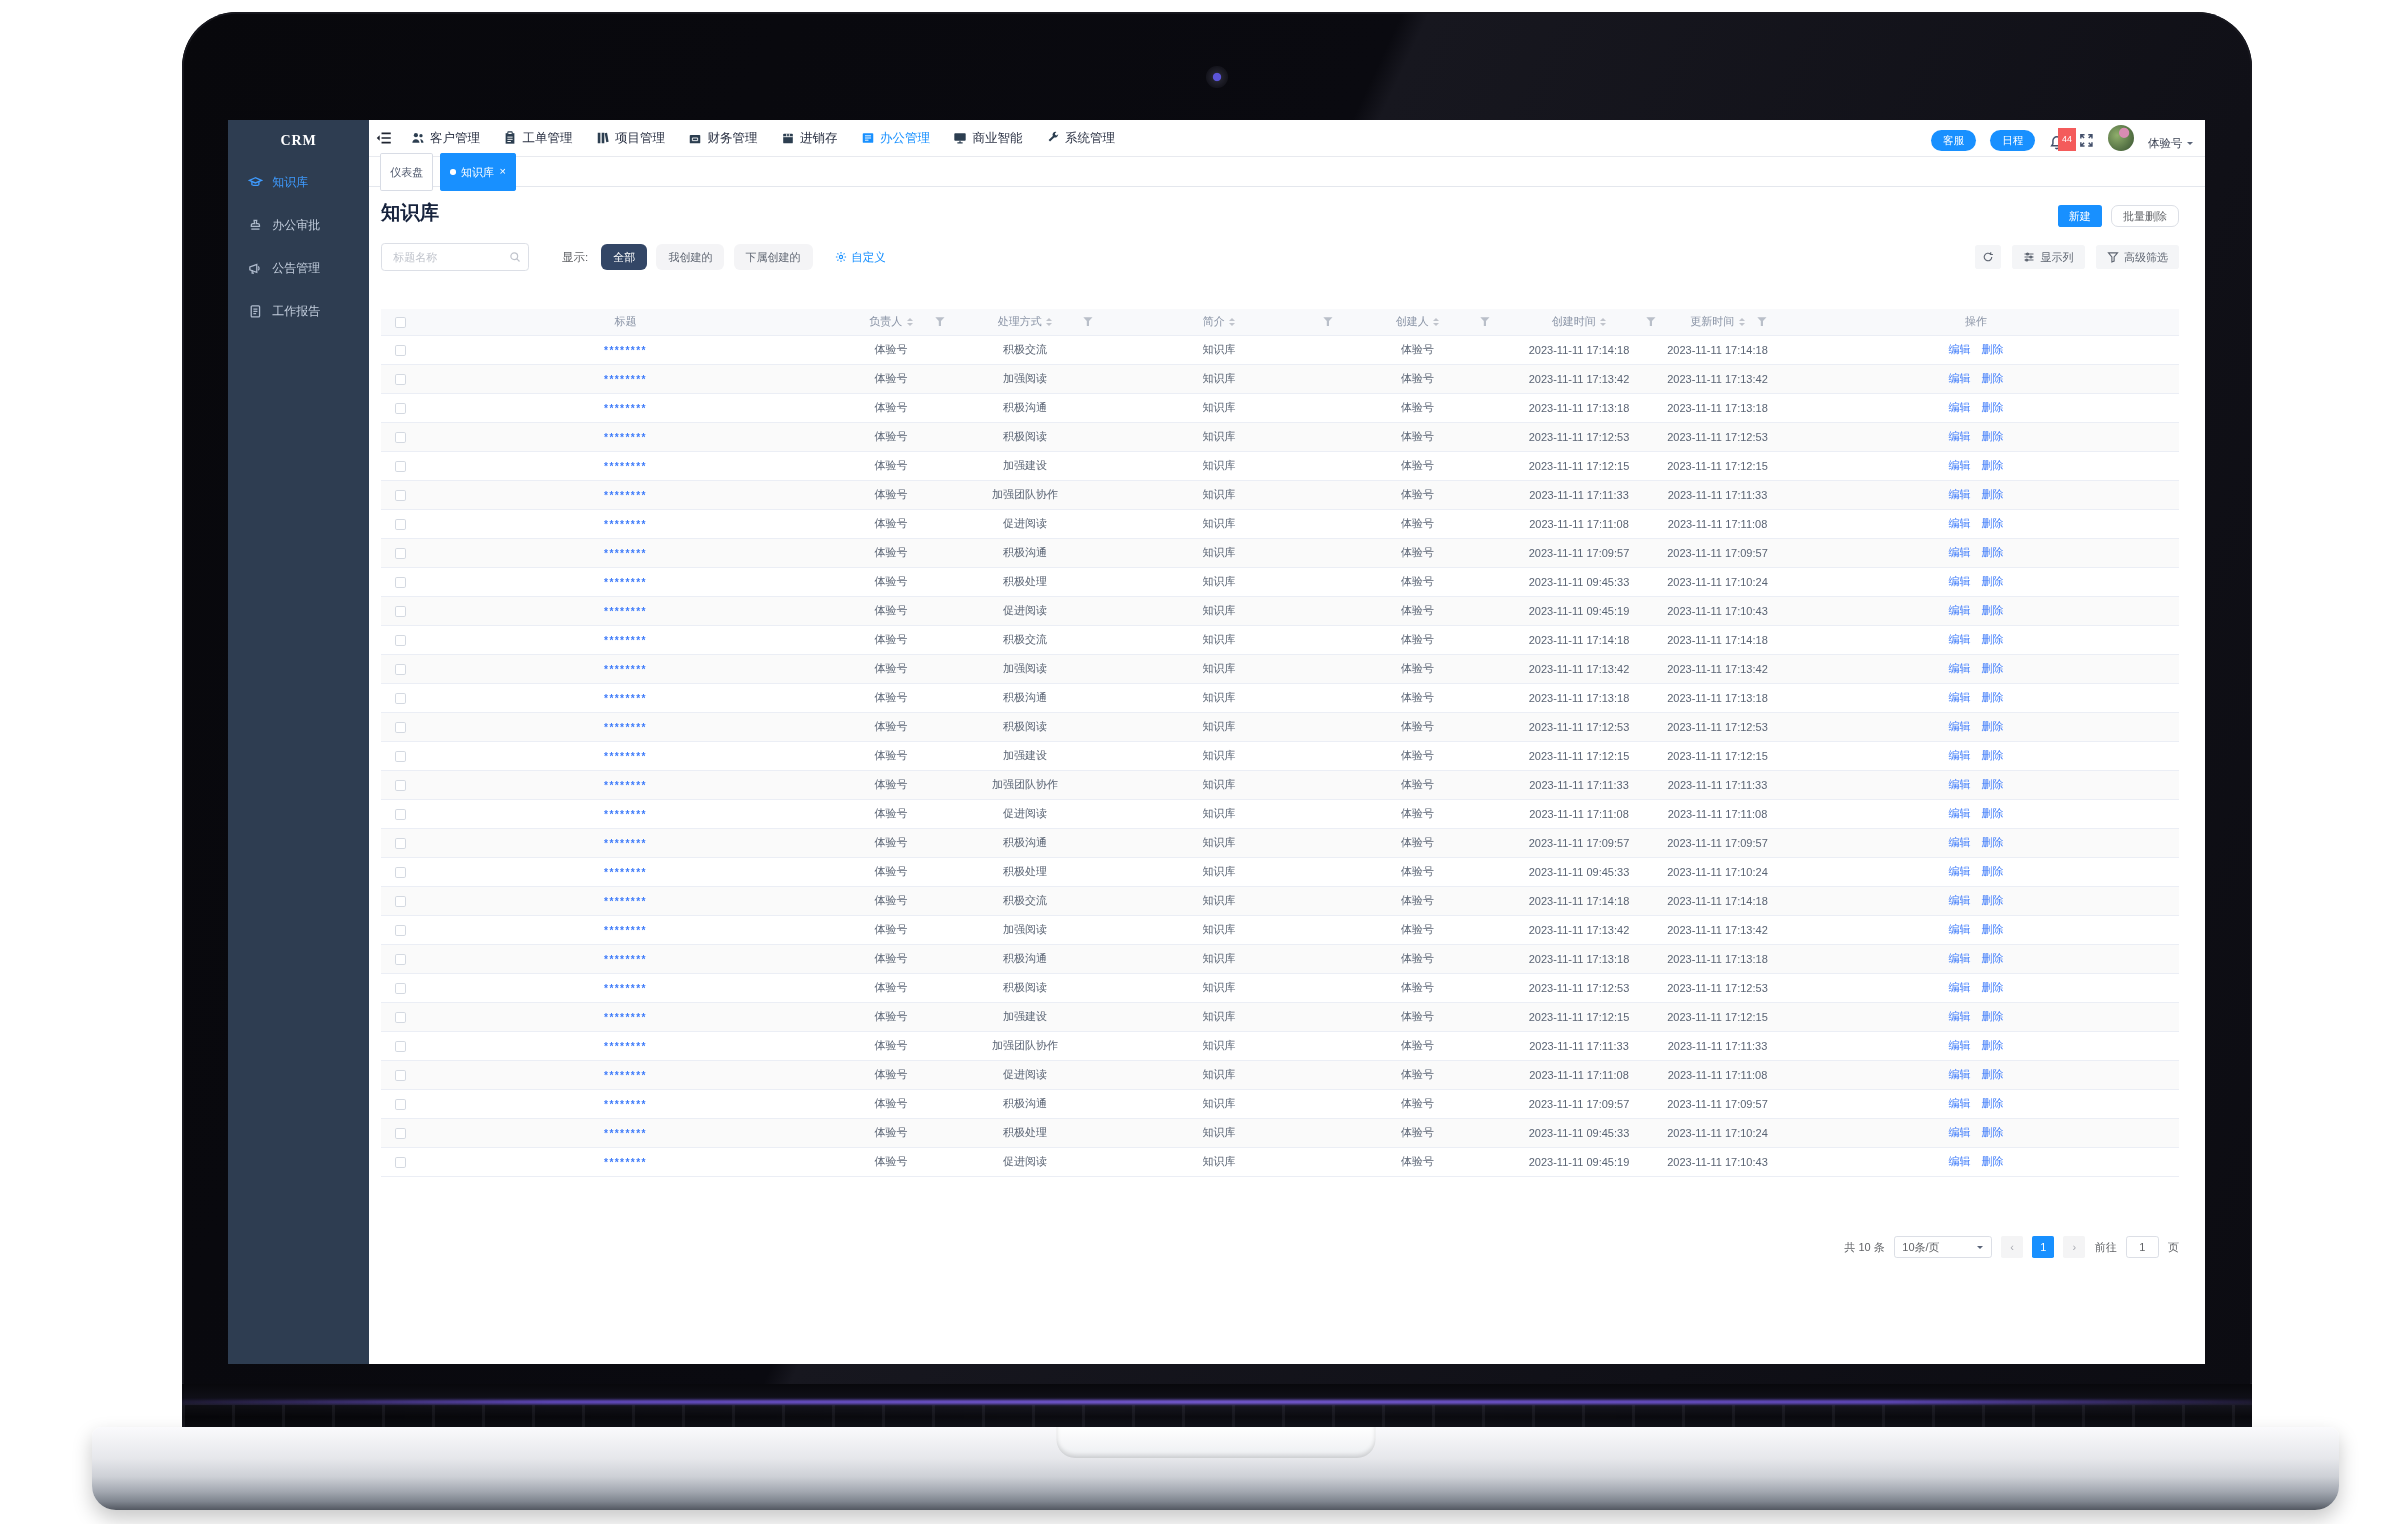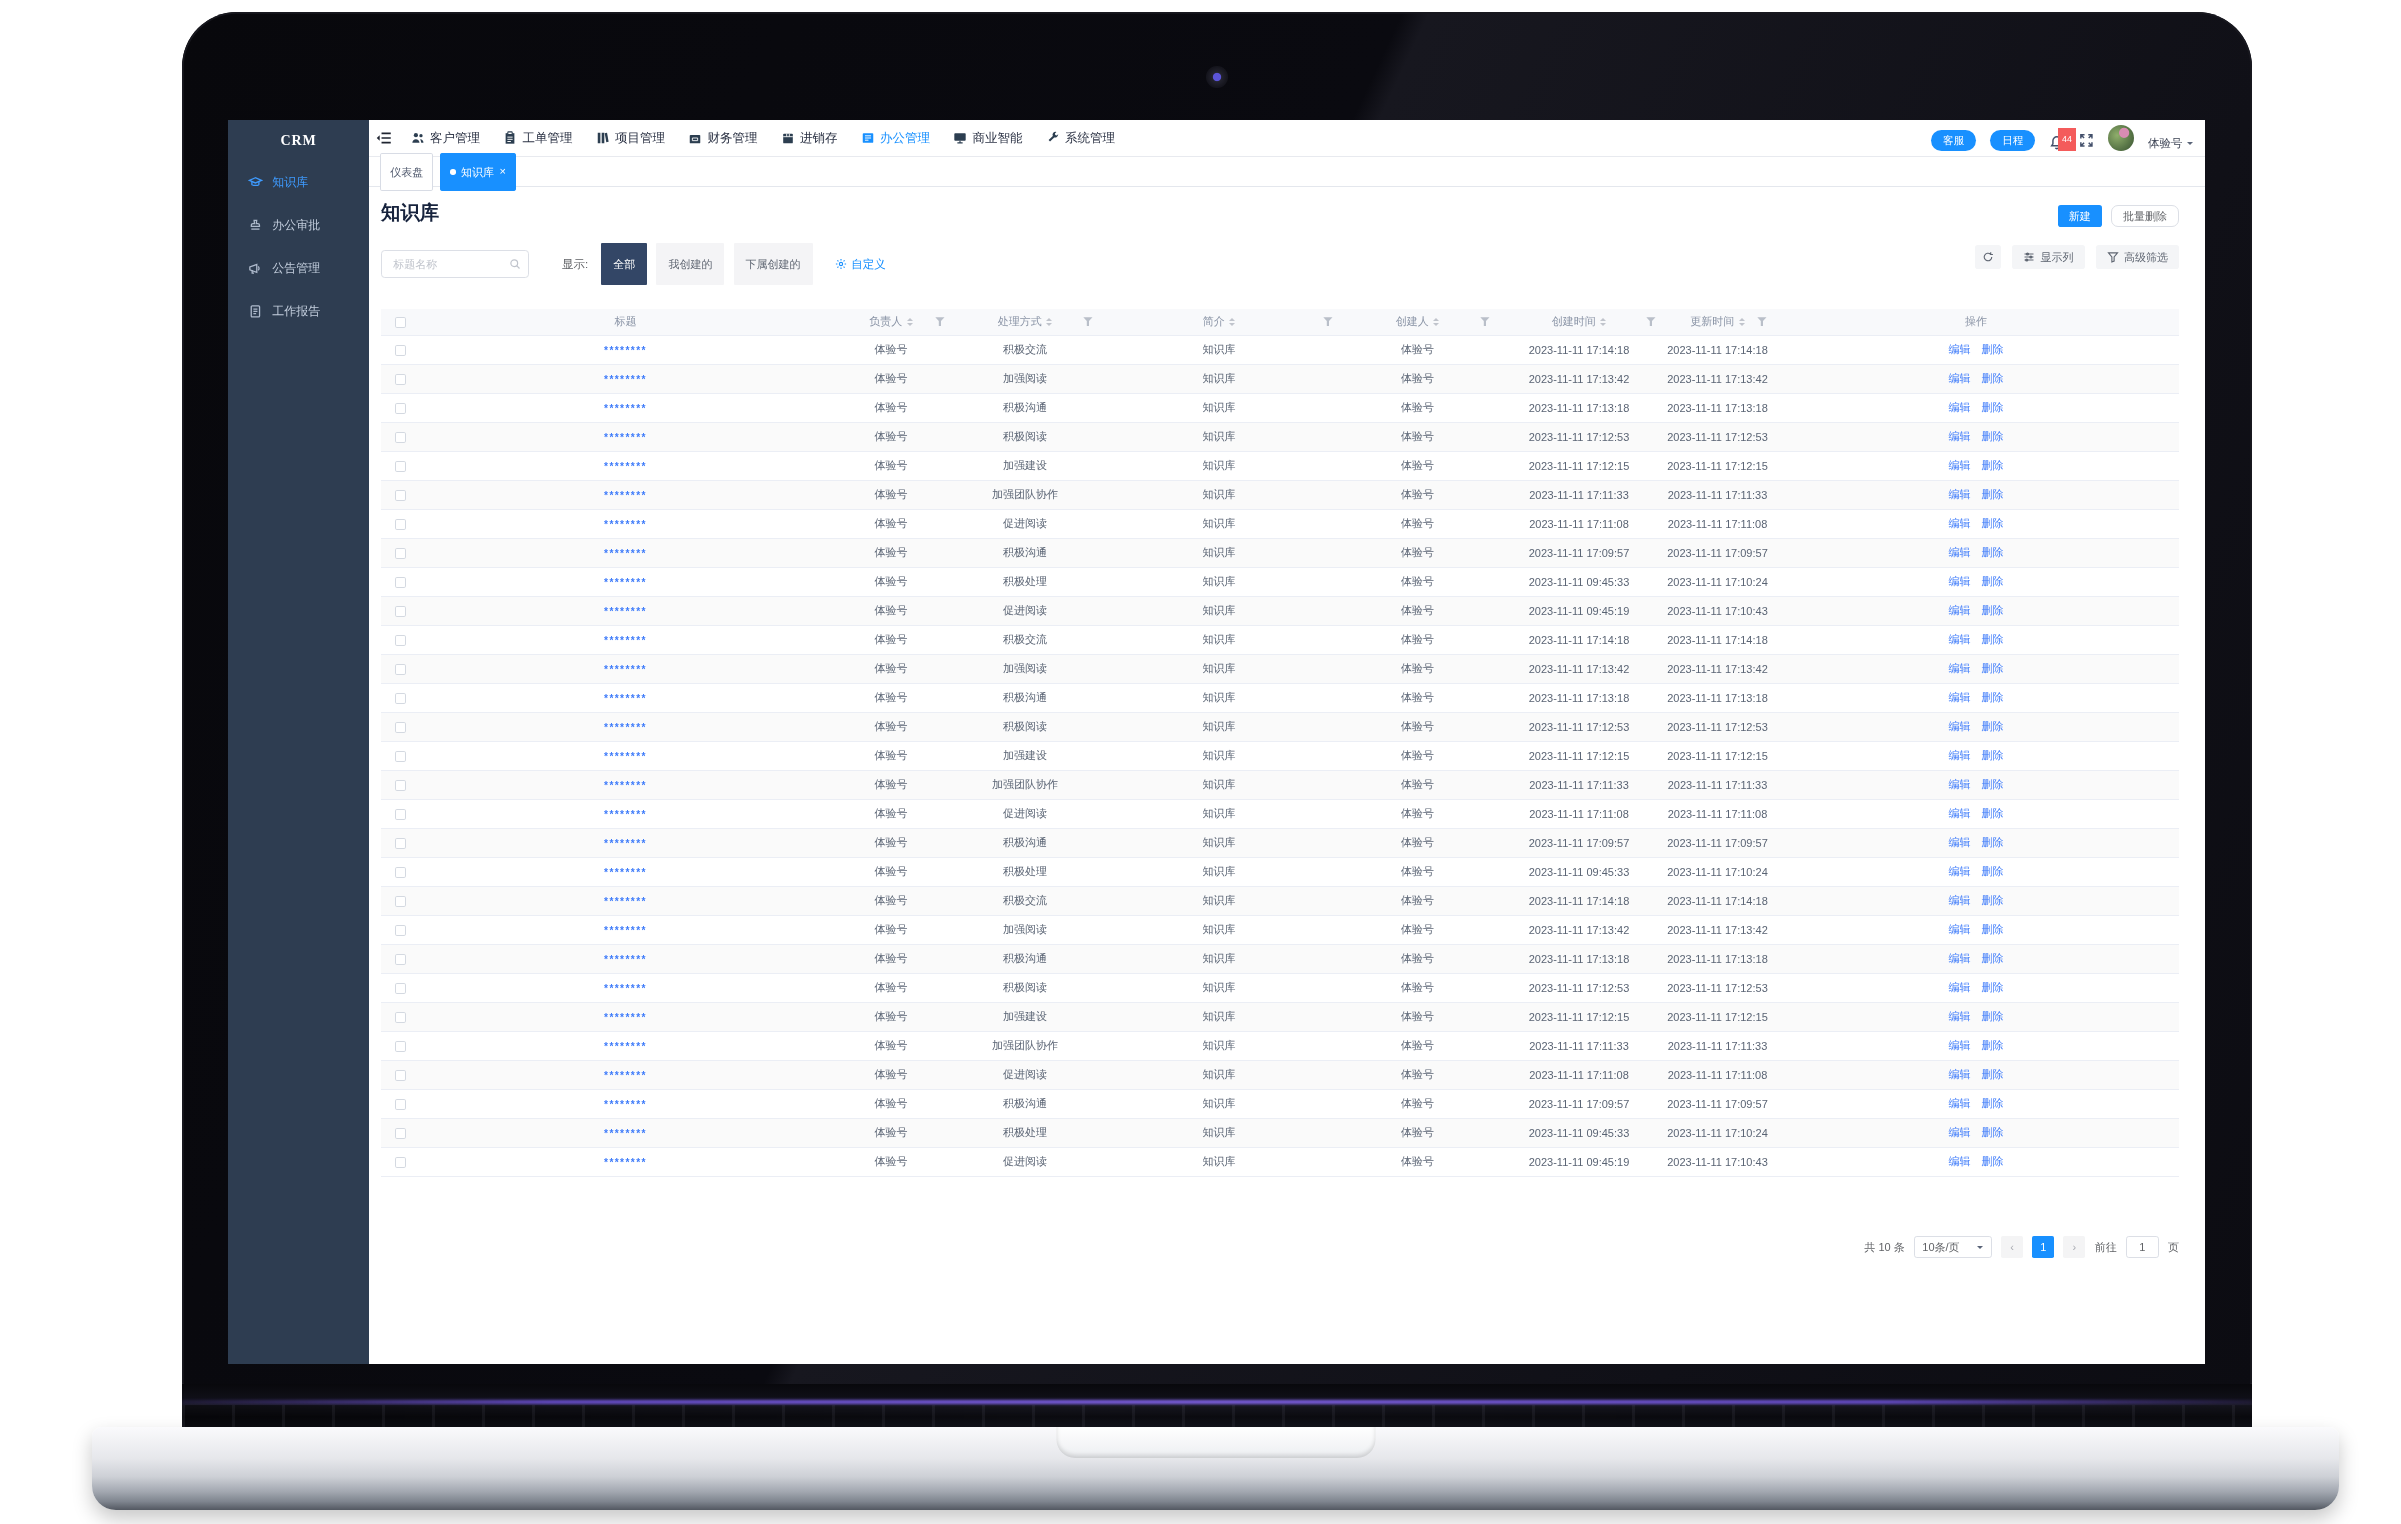--- a/index.html
+++ b/index.html
@@ -72,21 +72,21 @@
     color:#606266;font-size:11px;display:flex;align-items:center;cursor:pointer;}
   
   .toolbar{position:absolute;left:153px;top:123px;display:flex;align-items:center;}
   .search-box{width:148px;height:28px;border:0.9px solid #dcdfe6;border-radius:3.7px;background:#fff;
     display:flex;align-items:center;padding:0 7.4px 0 9.2px;}
   .search-box input{border:none;outline:none;flex:1;font-size:11px;color:#606266;min-width:0;
     font-family:inherit;background:transparent;}
   .search-box input::placeholder{color:#c0c4cc;}
   .search-box svg{width:12px;height:12px;stroke:#c0c4cc;fill:none;stroke-width:1.6;}
   .show-label{font-size:11.5px;color:#606266;margin:0 13px 0 33px;}
-  .filter-btn{height:42px;padding:8px 12px;border-radius:1px;background:#f4f4f6;color:#5f6672;font-size:11px;
+  .filter-btn{height:26px;padding:8px 12px;border-radius:6px;background:#f4f4f6;color:#5f6672;font-size:11px;
     display:flex;align-items:center;margin-right:9.2px;cursor:pointer;}
   .filter-btn.active{background:#334666;color:#fff;}
   .custom-link{display:flex;align-items:center;gap:4.6px;color:#1890ff;font-size:11.5px;margin-left:13px;cursor:pointer;}
   .custom-link svg{width:12px;height:12px;stroke:#1890ff;fill:none;stroke-width:1.5;}
   .toolbar-right{position:absolute;right:26px;top:125px;display:flex;align-items:center;gap:11px;}
   .tool-btn{height:24px;padding:0 11px;background:#f4f5f7;border-radius:2.8px;color:#5f6672;font-size:11px;
     display:flex;align-items:center;gap:5.5px;cursor:pointer;}
   .tool-btn svg{width:12px;height:12px;stroke:#5f6672;fill:none;stroke-width:1.5;}
   .tool-btn.square{width:26px;padding:0;justify-content:center;}
   
@@ -107,21 +107,21 @@
   .sort .up{border-bottom-color:#c0c4cc;border-top-width:0;}
   .sort .down{border-top-color:#c0c4cc;border-bottom-width:0;}
   .funnel{position:absolute;right:6.5px;top:50%;margin-top:-4.6px;width:9.2px;height:9.2px;background:#b9bfc9;
     clip-path:polygon(0 0,100% 0,62% 42%,62% 100%,38% 100%,38% 42%);cursor:pointer;}
   .link{color:#3e7bfa;cursor:pointer;text-decoration:none;}
   td .link + .link{margin-left:11px;}
   .title-mask{letter-spacing:1.4px;font-weight:bold;font-size:10.2px;}
   
   .pagination{position:absolute;right:26px;top:1116px;display:flex;align-items:center;gap:9.2px;
     font-size:11px;color:#606266;}
-  .per-page{width:78px;height:22px;border:0.9px solid #dcdfe6;border-radius:2.8px;display:flex;align-items:center;
+  .per-page{width:98px;height:22px;border:0.9px solid #dcdfe6;border-radius:2.8px;display:flex;align-items:center;
     justify-content:space-between;padding:0 7.4px;color:#606266;cursor:pointer;background:#fff;}
   .pg-btn{width:22px;height:22px;background:#f4f4f5;border-radius:1.8px;display:flex;align-items:center;
     justify-content:center;color:#a8abb2;font-size:11px;cursor:pointer;}
   .pg-num{width:22px;height:22px;background:#1890ff;border-radius:1.8px;display:flex;align-items:center;
     justify-content:center;color:#fff;font-size:11px;cursor:pointer;}
   .goto-input{width:33px;height:22px;border:0.9px solid #dcdfe6;border-radius:2.8px;text-align:center;
     font-size:11px;color:#606266;outline:none;font-family:inherit;}
 </style>
 </head>
 <body>

